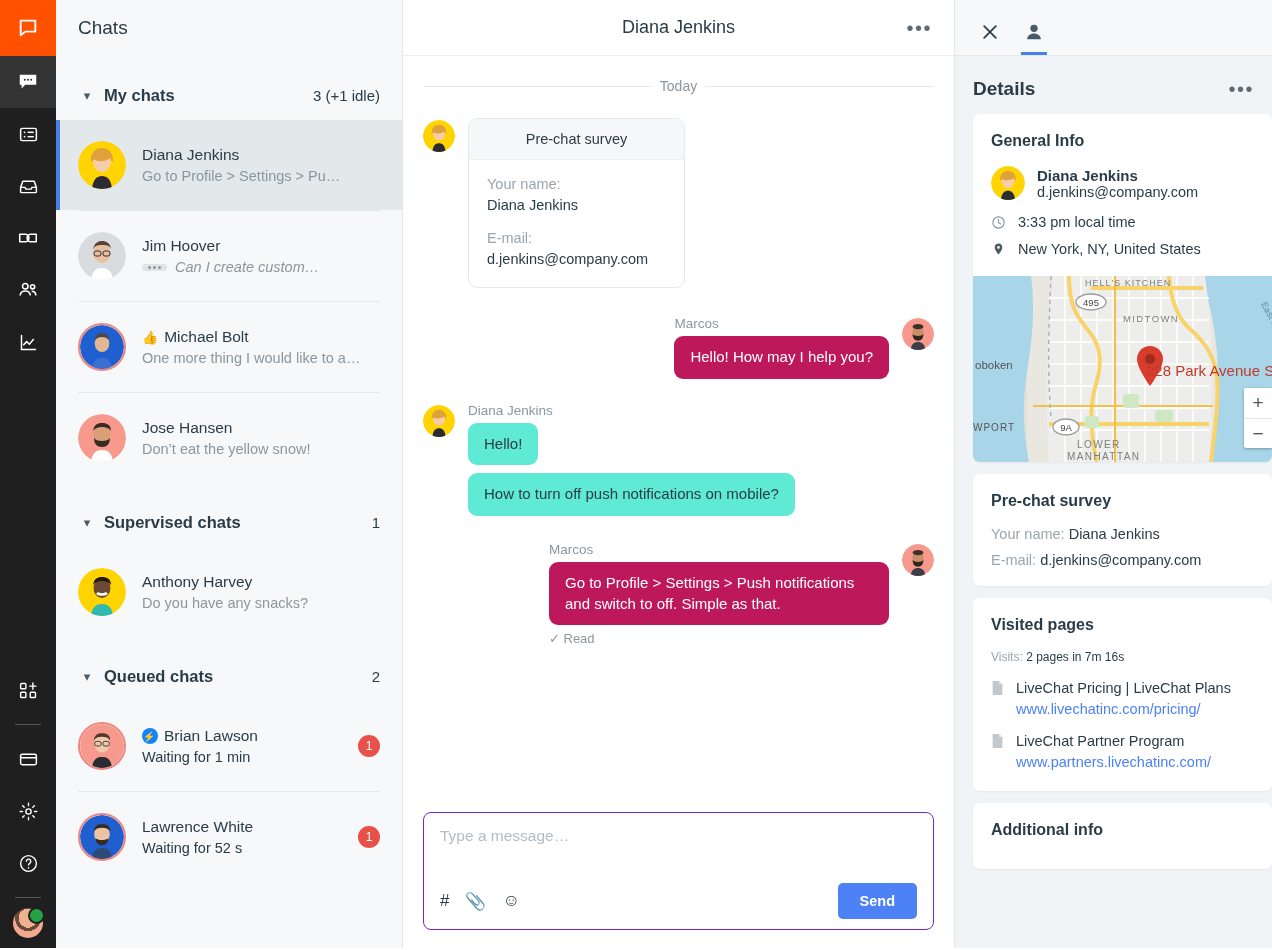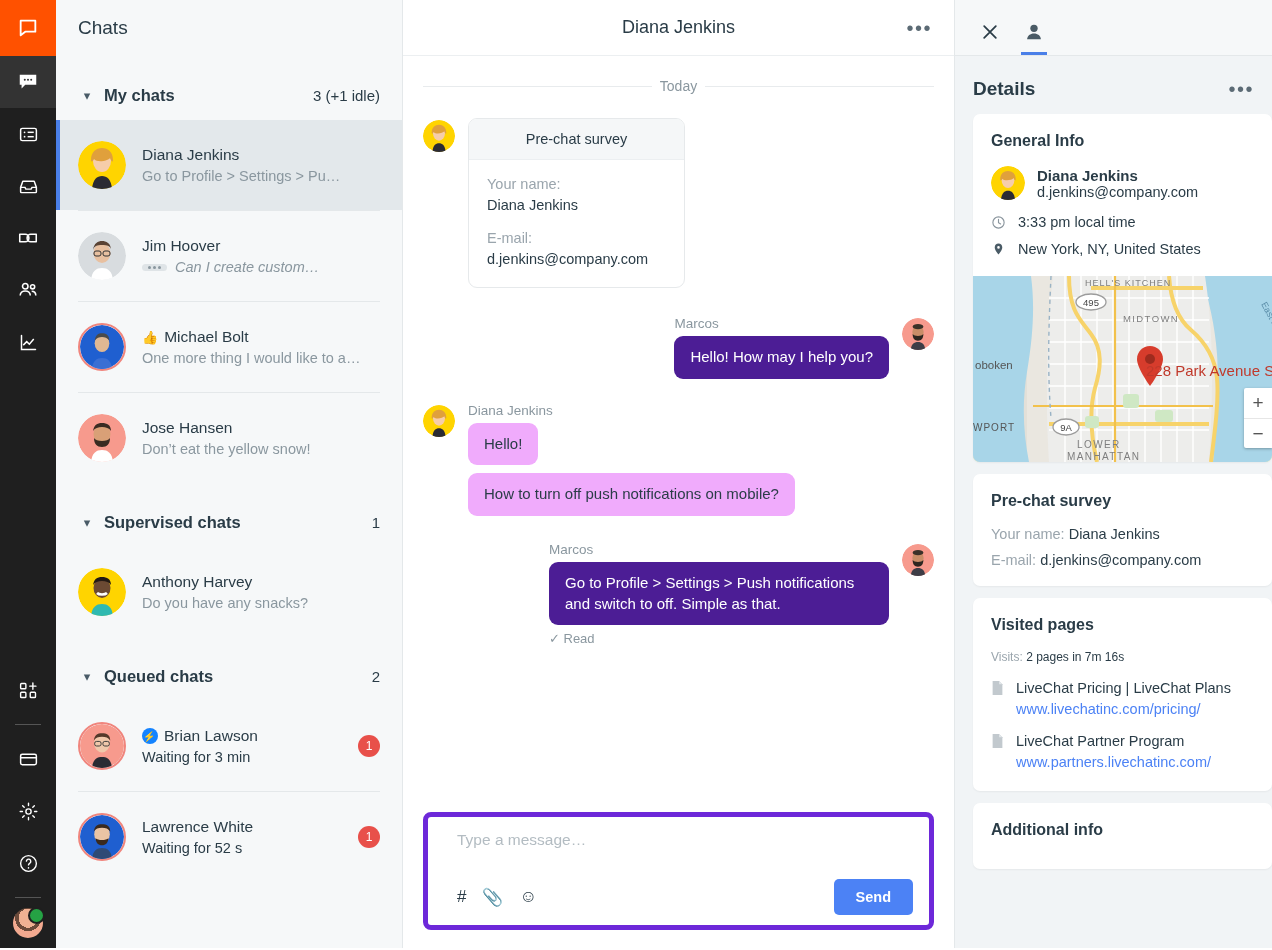--- a/index.html
+++ b/index.html
@@ -135,41 +135,41 @@
     overflow: hidden; margin-right: 13px; margin-top: 2px;
   }
   .msg.out .msg-av { margin-right: 0; margin-left: 13px; }
   .msg-col { min-width: 0; max-width: 440px; }
   .msg.out .msg-col { display: flex; flex-direction: column; align-items: flex-start; }
   .sender { font-size: 13.5px; color: #8a979f; margin-bottom: 5px; }
   .bub {
     border-radius: 9px; padding: 11px 16px; font-size: 15px; line-height: 1.38;
     display: inline-block;
   }
-  .bub.in { background: #f0abfc; color: #2a3c47; }
-  .bub.out { background: #4c1d95; color: #fff; }
+  .bub.in { background: #5eead4; color: #2a3c47; }
+  .bub.out { background: #be185d; color: #fff; }
   .readmk { font-size: 13px; color: #8a979f; margin-top: 6px; }
 
   .survey {
     width: 217px; background: #fff; border: 1px solid #e6e9eb;
     border-radius: 9px; overflow: hidden;
   }
   .survey-h {
     background: #f5f7f8; text-align: center; font-size: 14.5px;
     color: #2a3c47; padding: 12px 0; border-bottom: 1px solid #eceff1;
   }
   .survey-b { padding: 16px 18px 20px 18px; }
   .survey-lb { font-size: 14.5px; color: #9aa5ad; margin-bottom: 5px; }
   .survey-vl { font-size: 14.5px; color: #2a3c47; margin-bottom: 17px; }
   .survey-vl:last-child { margin-bottom: 0; }
 
   .composer { padding: 0 20px 18px 20px; flex: 0 0 auto; }
   .composer-box {
-    border: 5px solid #6d28d9; border-radius: 8px; height: 118px;
-    padding: 14px 16px 0 29px; display: flex; flex-direction: column;
+    border: 1px solid #6d28d9; border-radius: 8px; height: 118px;
+    padding: 14px 16px 0 16px; display: flex; flex-direction: column;
   }
   .composer-ph { font-size: 15.5px; color: #b3bcc2; flex: 1 1 auto; }
   .composer-bar { display: flex; align-items: center; padding-bottom: 10px; }
   .comp-icons { display: flex; gap: 16px; align-items: center; color: #2a3c47; font-size: 17px; }
   .send-btn {
     margin-left: auto; background: #4c82f5; color: #fff; border: none;
     border-radius: 5px; padding: 10px 22px; font-size: 14.5px;
     font-family: inherit; font-weight: 700; cursor: pointer;
   }
 
@@ -459,21 +459,21 @@
           <rect x="16" y="19" width="7" height="5" rx="2" fill="none" stroke="#333" stroke-width="1"></rect>
           <rect x="25" y="19" width="7" height="5" rx="2" fill="none" stroke="#333" stroke-width="1"></rect>
           <path d="M13 48c1-9 5-12 11-12s10 3 11 12z" fill="#2b2b33"></path>
             </svg>
         </div>
         <div class="row-txt">
           <div class="row-name">
             <span class="msgr">⚡</span>
             <span>Brian Lawson</span>
           </div>
-          <div class="row-sub dark">Waiting for 3 min</div>
+          <div class="row-sub dark">Waiting for 1 min</div>
         </div>
         <div class="badge">1</div>
       </div>
       <div class="row-div"></div>
 
       <div class="row">
         <div class="av ring">
           <svg width="44" height="44" viewBox="0 0 48 48">
               <circle cx="24" cy="24" r="24" fill="#1f5fd0"></circle>
           <ellipse cx="24" cy="21" rx="8.5" ry="10" fill="#eac4a4"></ellipse>

